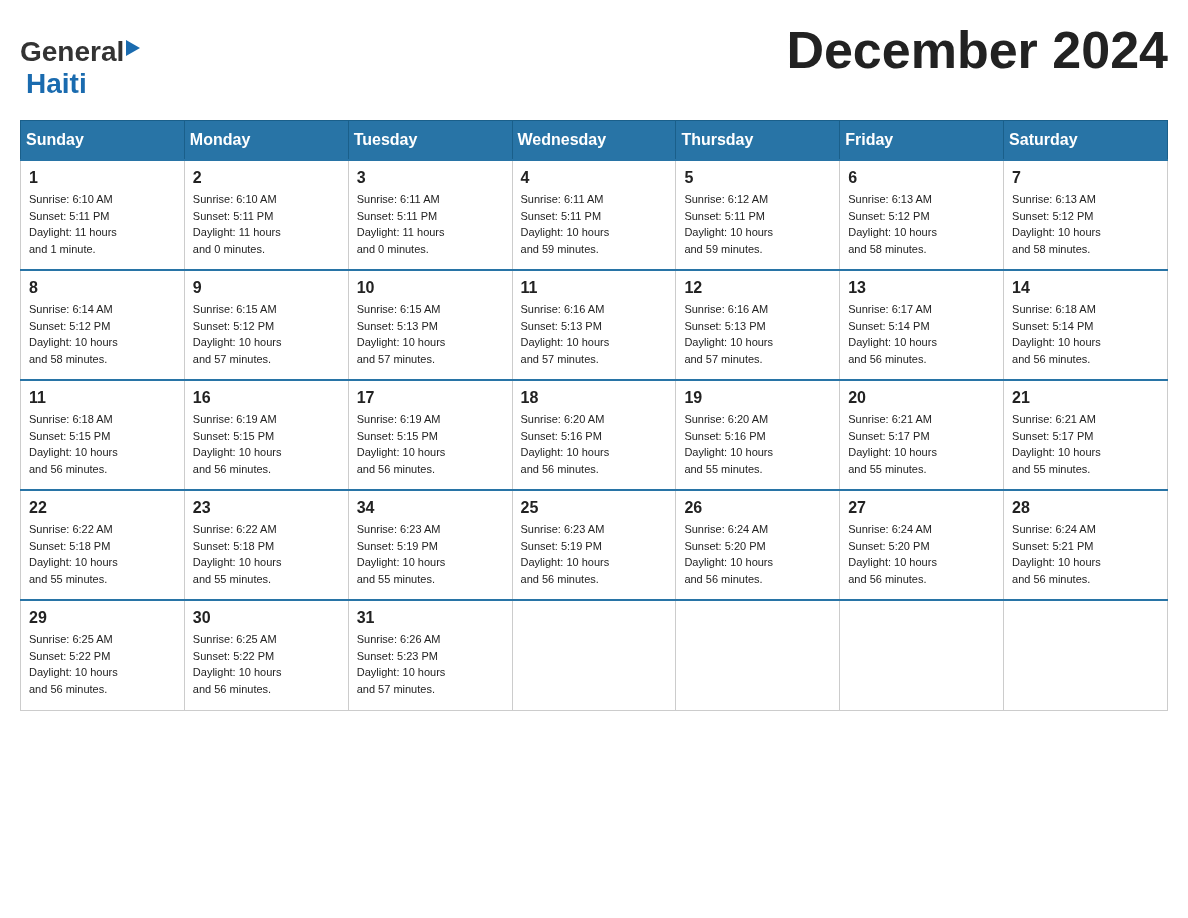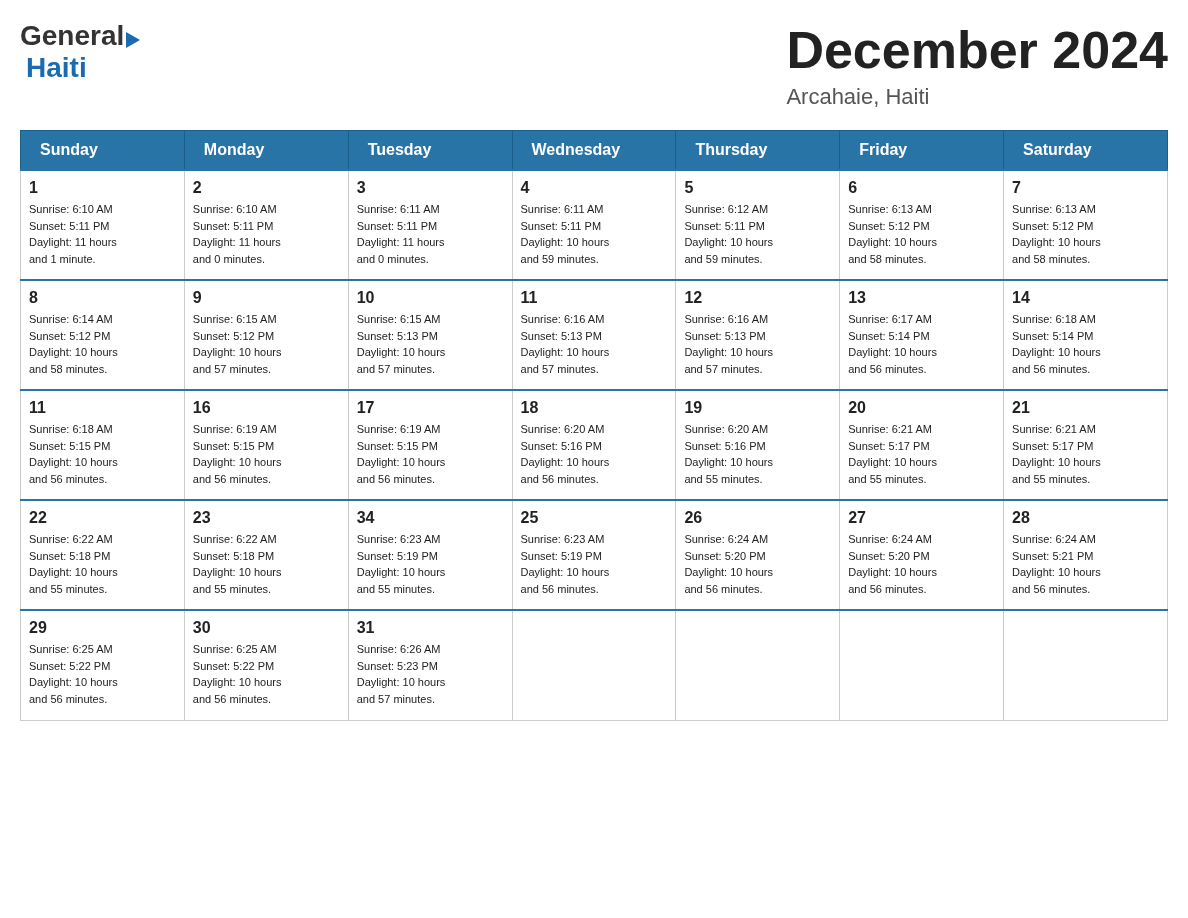--- a/index.html
+++ b/index.html
@@ -44,21 +44,21 @@
       margin-top: 4px;
     }
     table {
       width: 100%;
       border-collapse: collapse;
       table-layout: fixed;
     }
     thead tr th {
       background-color: #2874a6;
       color: #fff;
-      padding: 10px 19px;
+      padding: 10px 5px;
       font-size: 16px;
       font-weight: bold;
       text-align: left;
       border: 1px solid #1a5f8a;
     }
     tbody tr td {
       vertical-align: top;
       padding: 8px;
       font-size: 13px;
       color: #222;
@@ -83,30 +83,29 @@
       border: 1px solid #ccc;
       border-top: 2px solid #2874a6;
     }
   </style>
 </head>
 <body>
 
 <div class="header">
   <div class="logo-wrapper">
     <div class="logo-row1">
-      <span style="font-size:28px;font-weight:bold;color:#333;">General</span>
+      <span style="font-size:28px;font-weight:bold;color:#333;margin-top:16px;">General</span>
       <span style="display:inline-block;width:0;height:0;border-left:14px solid #1a6baf;border-top:8px solid transparent;border-bottom:8px solid transparent;margin-left:2px;margin-top:8px;"></span>
     </div>
     <div class="logo-row2">
       <span style="font-size:28px;font-weight:bold;color:#1a6baf;margin-left:4px;">Haiti</span>
     </div>
   </div>
   <div class="title-area">
     <div class="calendar-title">December 2024</div>
-    <div class="calendar-subtitle">Arcahaie, Haiti</div>
   </div>
 </div>
 
 <table>
   <thead>
     <tr>
     <th>Sunday</th>
         <th>Monday</th>
         <th>Tuesday</th>
         <th>Wednesday</th>

